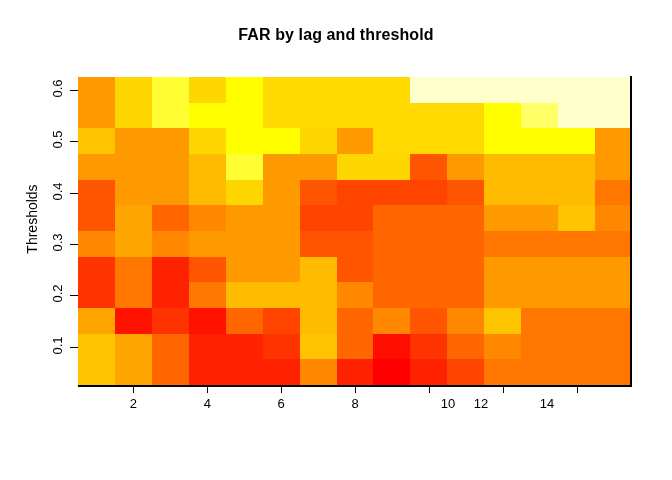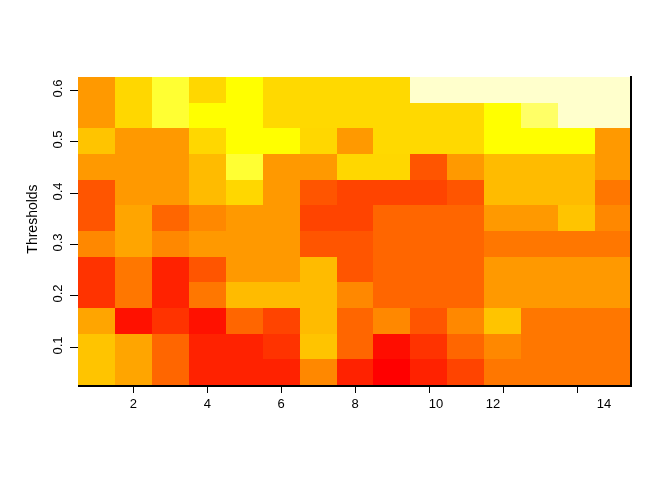--- a/index.html
+++ b/index.html
@@ -131,20 +131,21 @@
     text-align: center;
     font-size: 14px;
     transform: rotate(-90deg);
   }
 </style>
 </head>
 <body>
 
 <div id="plot-root">
 
+  <div id="chart-title">FAR by lag and threshold</div>
 
   <div id="panel">
     <div id="heat-grid">
         <div class="heat-cell" style="background: rgb(255, 153, 0);"></div>
         <div class="heat-cell" style="background: rgb(255, 215, 0);"></div>
         <div class="heat-cell" style="background: rgb(255, 255, 51);"></div>
         <div class="heat-cell" style="background: rgb(255, 215, 0);"></div>
         <div class="heat-cell" style="background: rgb(255, 255, 0);"></div>
         <div class="heat-cell" style="background: rgb(255, 217, 0);"></div>
         <div class="heat-cell" style="background: rgb(255, 217, 0);"></div>
@@ -330,25 +331,25 @@
   <div id="x-ticks">
       <div class="tick-x" style="left: 133.4px;"></div>
       <div class="tick-x-label" style="left: 133.4px;">2</div>
       <div class="tick-x" style="left: 207.267px;"></div>
       <div class="tick-x-label" style="left: 207.267px;">4</div>
       <div class="tick-x" style="left: 281.133px;"></div>
       <div class="tick-x-label" style="left: 281.133px;">6</div>
       <div class="tick-x" style="left: 355px;"></div>
       <div class="tick-x-label" style="left: 355px;">8</div>
       <div class="tick-x" style="left: 428.867px;"></div>
-      <div class="tick-x-label" style="left: 436px;">10</div>
+      <div class="tick-x-label" style="left: 448px;">10</div>
       <div class="tick-x" style="left: 502.733px;"></div>
-      <div class="tick-x-label" style="left: 493px;">12</div>
+      <div class="tick-x-label" style="left: 481px;">12</div>
       <div class="tick-x" style="left: 576.6px;"></div>
-      <div class="tick-x-label" style="left: 604px; text-align: center;">14</div>
+      <div class="tick-x-label" style="left: 547px; text-align: center;">14</div>
     </div>
   <div id="y-ticks">
       <div class="tick-y" style="top: 346.5px;"></div>
       <div class="tick-y-label" style="top: 337.5px;"><span>0.1</span></div>
       <div class="tick-y" style="top: 295.167px;"></div>
       <div class="tick-y-label" style="top: 286.167px;"><span>0.2</span></div>
       <div class="tick-y" style="top: 243.833px;"></div>
       <div class="tick-y-label" style="top: 234.833px;"><span>0.3</span></div>
       <div class="tick-y" style="top: 192.5px;"></div>
       <div class="tick-y-label" style="top: 183.5px;"><span>0.4</span></div>

